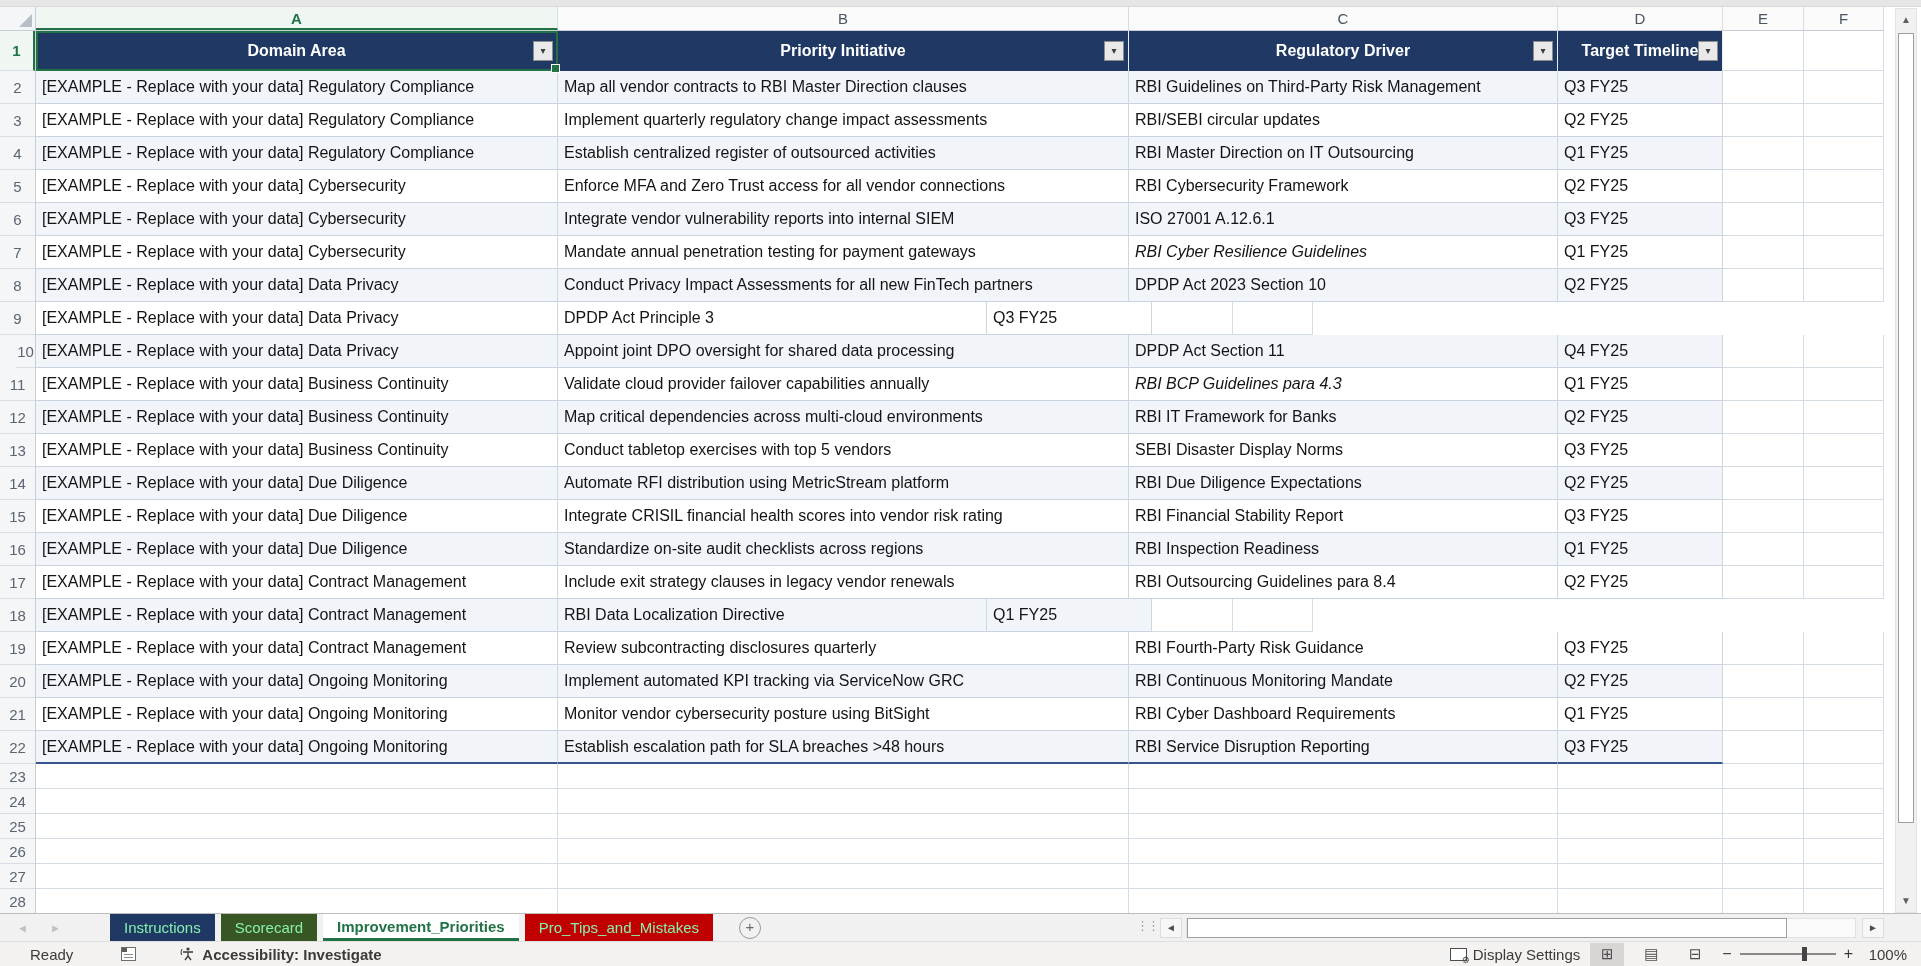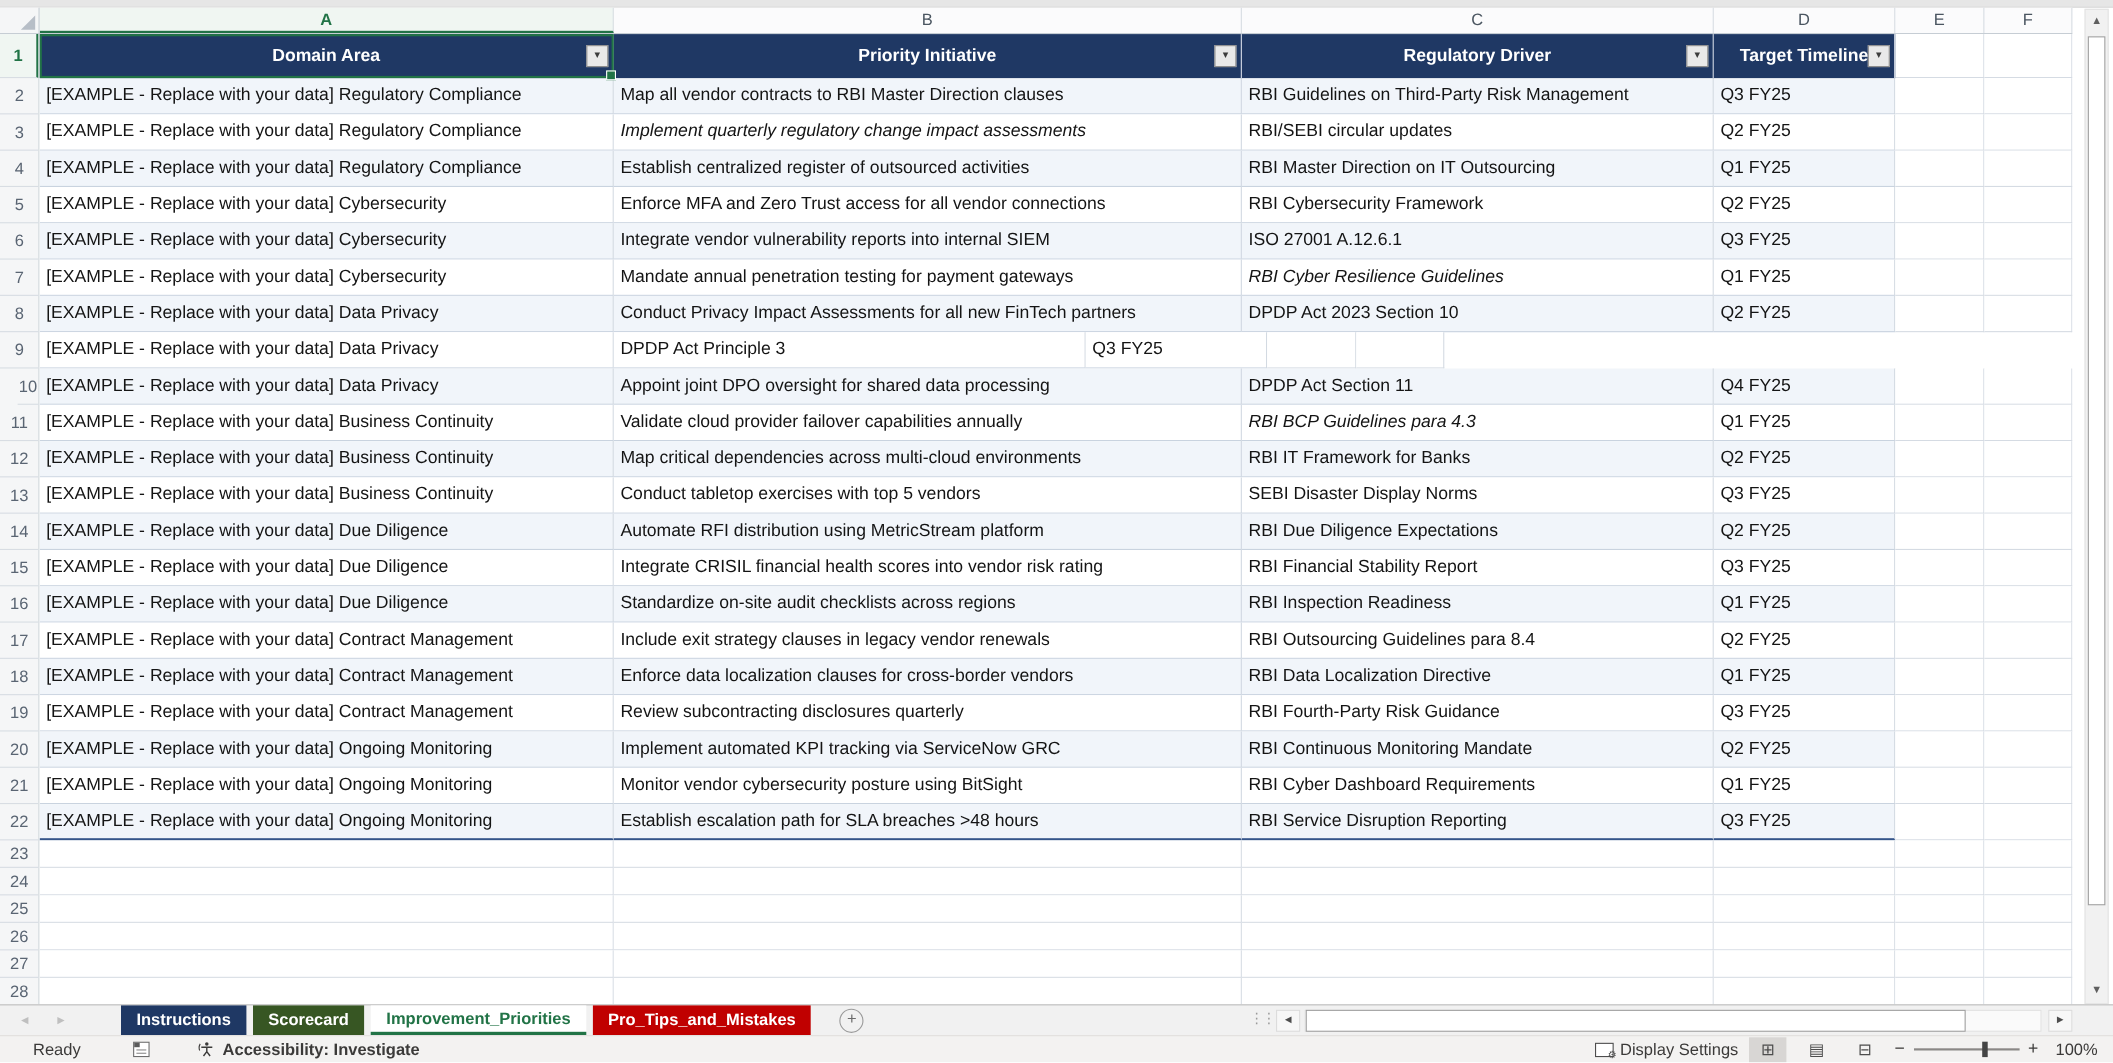--- a/index.html
+++ b/index.html
@@ -38,21 +38,21 @@
   
   #vscroll{position:absolute;left:1895px;top:8px;width:22px;height:905px;background:#f1f1f1;border:1px solid #e3e3e3;box-sizing:border-box;}
   .vbtn{position:absolute;left:1px;width:18px;height:20px;color:#5f5f5f;font-size:10px;text-align:center;line-height:20px;background:#f1f1f1;}
   #vup{top:1px;} #vdown{bottom:1px;}
   #vthumb{position:absolute;left:2px;top:24px;width:16px;height:790px;background:#ffffff;border:1px solid #9f9f9f;box-sizing:border-box;}
 
   
   #tabbar{position:absolute;left:0;top:913px;width:1921px;height:28px;background:#f1f1f1;border-top:1px solid #bdbdbd;box-sizing:border-box;display:flex;align-items:stretch;}
   #tabnav{width:78px;display:flex;align-items:center;justify-content:center;gap:22px;color:#bfbfbf;font-size:11px;}
   #tabs{display:flex;align-items:stretch;gap:6px;margin-left:32px;}
-  .sheet-tab{display:flex;align-items:center;padding:0 14px;font-size:15px;color:#ffffff;cursor:pointer;box-sizing:border-box;font-weight:bold;}
+  .sheet-tab{display:flex;align-items:center;padding:0 14px;font-size:15px;color:#86efac;cursor:pointer;box-sizing:border-box;}
   .sheet-tab.active{background:#fff;color:#217346;font-weight:bold;border-bottom:3px solid #217346;padding-bottom:0;}
   #addsheet{display:flex;align-items:center;margin-left:26px;color:#7a7a7a;font-size:17px;}
   #addsheet .circle{width:20px;height:20px;border:1px solid #9a9a9a;border-radius:50%;line-height:18px;text-align:center;font-size:15px;color:#6b6b6b;}
   #splitdots{position:absolute;left:1136px;top:4px;color:#9a9a9a;font-size:13px;letter-spacing:-2px;}
   #hleft{position:absolute;left:1160px;top:4px;width:22px;height:20px;background:#f7f7f7;border:1px solid #dcdcdc;color:#4d4d4d;font-size:10px;text-align:center;line-height:18px;box-sizing:border-box;}
   #htrack{position:absolute;left:1186px;top:4px;width:670px;height:20px;background:#fafafa;border:1px solid #e1e1e1;box-sizing:border-box;}
   #hthumb{position:absolute;left:0px;top:-1px;width:600px;height:20px;background:#fff;border:1px solid #9f9f9f;box-sizing:border-box;}
   #hright{position:absolute;left:1862px;top:4px;width:22px;height:20px;background:#f7f7f7;border:1px solid #dcdcdc;color:#4d4d4d;font-size:10px;text-align:center;line-height:18px;box-sizing:border-box;}
 
   
@@ -151,21 +151,21 @@
       <div class="row data-row banded" style="height: 33px;">
         <div class="tcell" style="width: 522px;">[EXAMPLE - Replace with your data] Regulatory Compliance</div>
         <div class="tcell" style="width: 571px;">Map all vendor contracts to RBI Master Direction clauses</div>
         <div class="tcell" style="width: 429px;">RBI Guidelines on Third-Party Risk Management</div>
         <div class="tcell" style="width: 165px;">Q3 FY25</div>
         <div class="blankcell" style="width: 81px;"></div>
         <div class="blankcell" style="width: 80px;"></div>
       </div>
       <div class="row data-row" style="height: 33px;">
         <div class="tcell" style="width: 522px;">[EXAMPLE - Replace with your data] Regulatory Compliance</div>
-        <div class="tcell" style="width: 571px; font-style: italic;">Implement quarterly regulatory change impact assessments</div>
+        <div class="tcell" style="width: 571px;">Implement quarterly regulatory change impact assessments</div>
         <div class="tcell" style="width: 429px;">RBI/SEBI circular updates</div>
         <div class="tcell" style="width: 165px;">Q2 FY25</div>
         <div class="blankcell" style="width: 81px;"></div>
         <div class="blankcell" style="width: 80px;"></div>
       </div>
       <div class="row data-row banded" style="height: 33px;">
         <div class="tcell" style="width: 522px;">[EXAMPLE - Replace with your data] Regulatory Compliance</div>
         <div class="tcell" style="width: 571px;">Establish centralized register of outsourced activities</div>
         <div class="tcell" style="width: 429px;">RBI Master Direction on IT Outsourcing</div>
         <div class="tcell" style="width: 165px;">Q1 FY25</div>
@@ -270,21 +270,20 @@
       <div class="row data-row" style="height: 33px;">
         <div class="tcell" style="width: 522px;">[EXAMPLE - Replace with your data] Contract Management</div>
         <div class="tcell" style="width: 571px;">Include exit strategy clauses in legacy vendor renewals</div>
         <div class="tcell" style="width: 429px;">RBI Outsourcing Guidelines para 8.4</div>
         <div class="tcell" style="width: 165px;">Q2 FY25</div>
         <div class="blankcell" style="width: 81px;"></div>
         <div class="blankcell" style="width: 80px;"></div>
       </div>
       <div class="row data-row banded" style="height: 33px;">
         <div class="tcell" style="width: 522px;">[EXAMPLE - Replace with your data] Contract Management</div>
-        <div class="tcell" style="width: 571px;">Enforce data localization clauses for cross-border vendors</div>
         <div class="tcell" style="width: 429px;">RBI Data Localization Directive</div>
         <div class="tcell" style="width: 165px;">Q1 FY25</div>
         <div class="blankcell" style="width: 81px;"></div>
         <div class="blankcell" style="width: 80px;"></div>
       </div>
       <div class="row data-row" style="height: 33px;">
         <div class="tcell" style="width: 522px;">[EXAMPLE - Replace with your data] Contract Management</div>
         <div class="tcell" style="width: 571px;">Review subcontracting disclosures quarterly</div>
         <div class="tcell" style="width: 429px;">RBI Fourth-Party Risk Guidance</div>
         <div class="tcell" style="width: 165px;">Q3 FY25</div>

